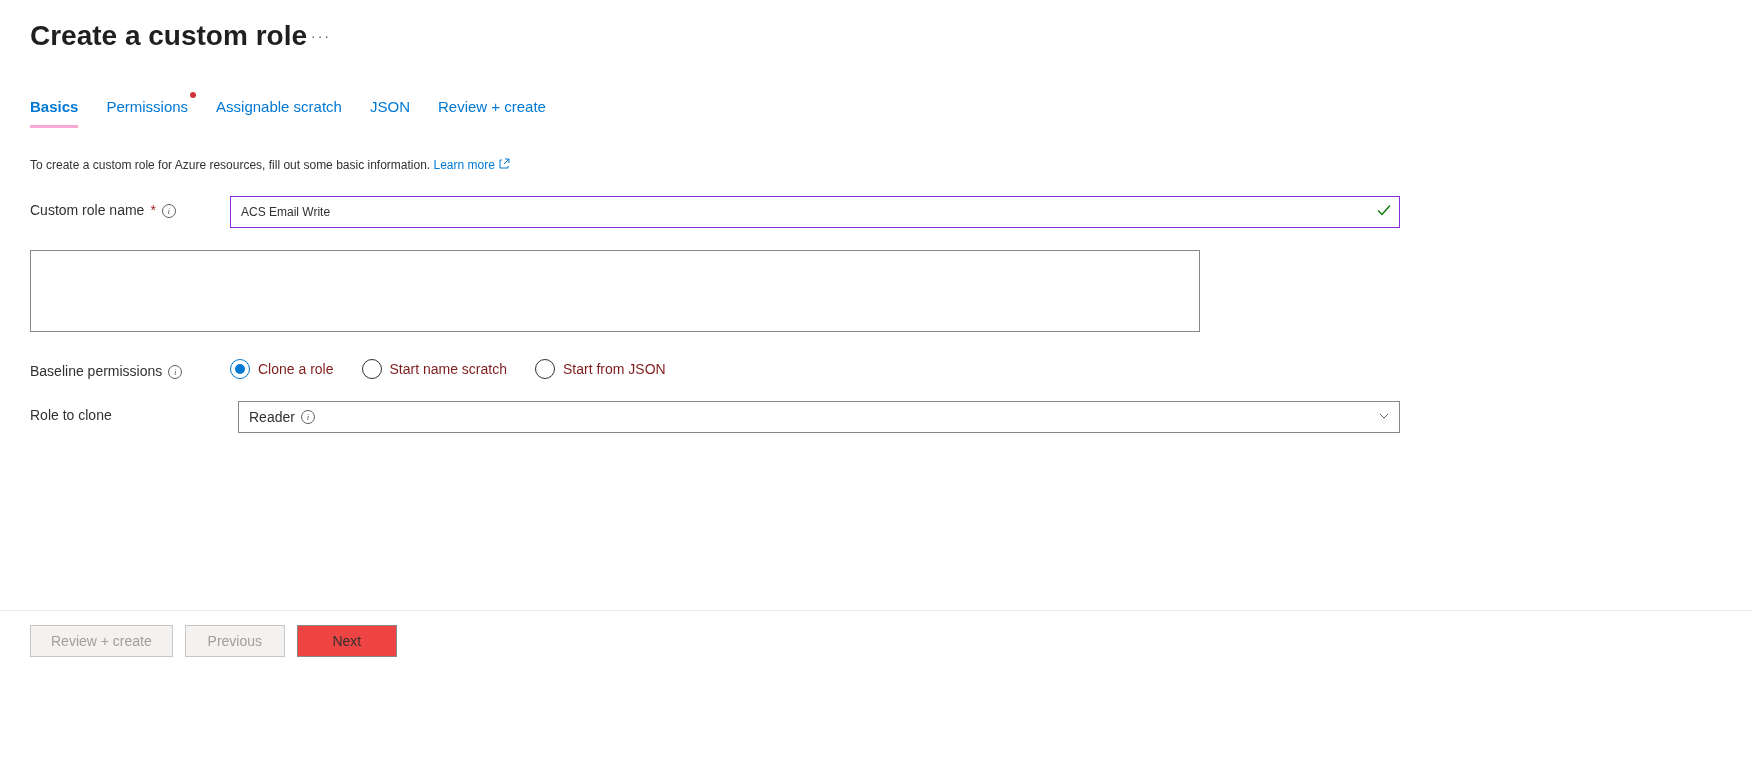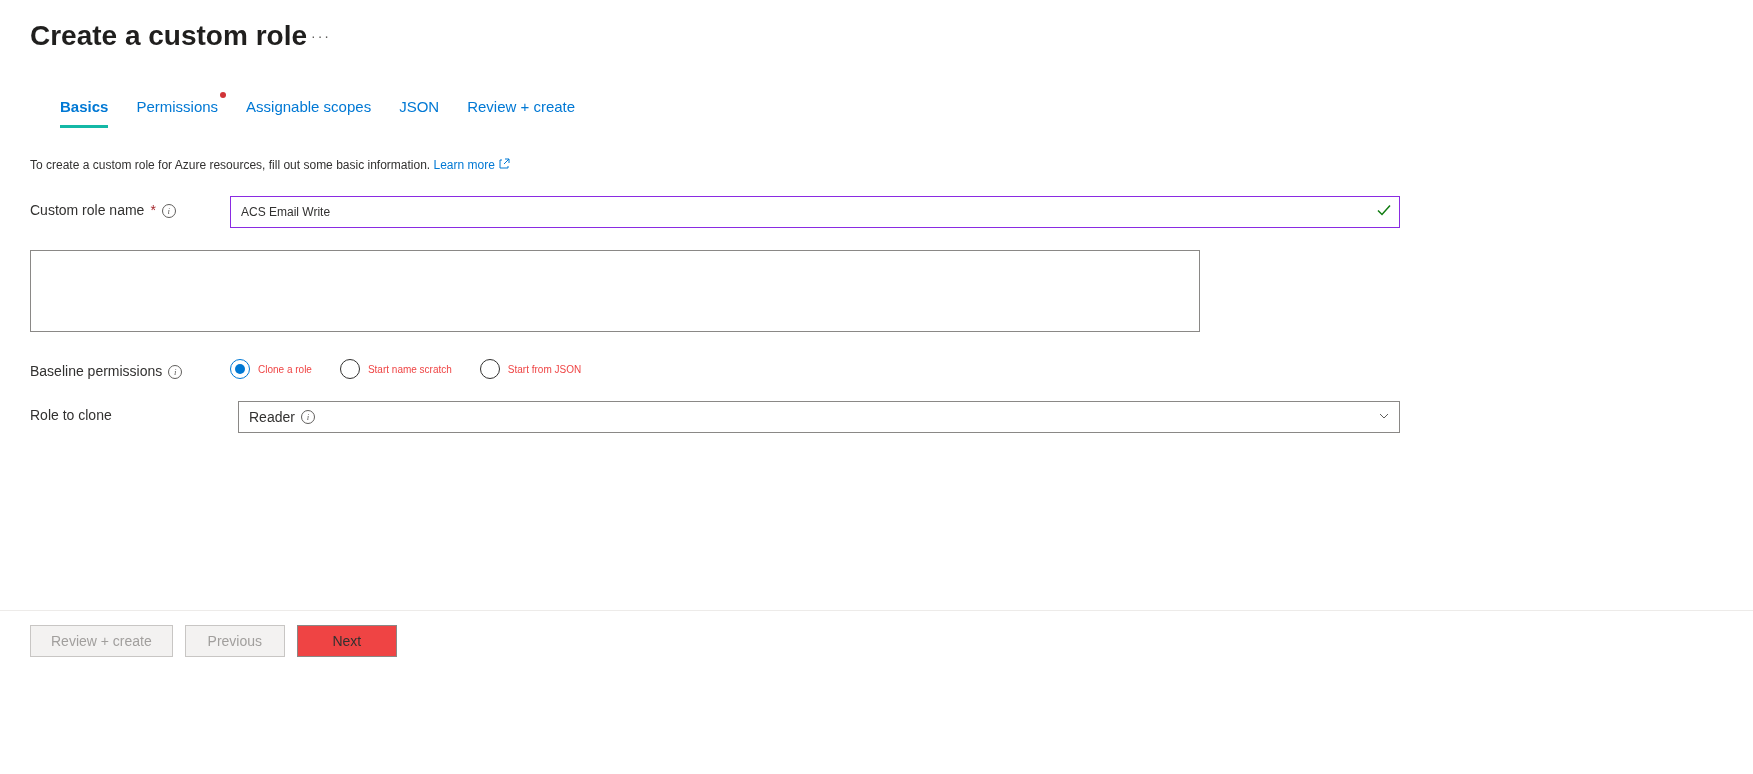--- a/index.html
+++ b/index.html
@@ -38,22 +38,21 @@
     }
     .tab {
       color: #0078d4;
       font-size: 15px;
       padding: 6px 0 10px 0;
       cursor: pointer;
       position: relative;
     }
     .tab.active {
       font-weight: 600;
-      border-bottom: 3px solid #14b8a6;
-      margin-left: 30px;
+      border-bottom: 3px solid #f9a8d4;
     }
     .tab .red-dot {
       position: absolute;
       top: 0;
       right: -8px;
       width: 6px;
       height: 6px;
       background: #d13438;
       border-radius: 50%;
     }
@@ -161,22 +160,22 @@
       border-color: #0078d4;
     }
     .radio-circle.selected::after {
       content: '';
       width: 10px;
       height: 10px;
       background: #0078d4;
       border-radius: 50%;
     }
     .radio-label {
-      font-size: 10px;
-      color: #ef4444;
+      font-size: 14px;
+      color: #7f1d1d;
     }
     .select-wrap {
       position: relative;
       width: 100%;
       padding-left: 8px;
     }
     .select {
       width: 100%;
       height: 32px;
       padding: 4px 34px 4px 10px;
@@ -232,21 +231,21 @@
 
   <div class="tabs">
     <div class="tab active">
       <span>Basics</span>
     </div>
     <div class="tab">
       <span>Permissions</span>
       <span class="red-dot"></span>
     </div>
     <div class="tab">
-      <span>Assignable scopes</span>
+      <span>Assignable scratch</span>
     </div>
     <div class="tab">
       <span>JSON</span>
     </div>
     <div class="tab">
       <span>Review + create</span>
     </div>
   </div>
 
   <p class="intro-text">

